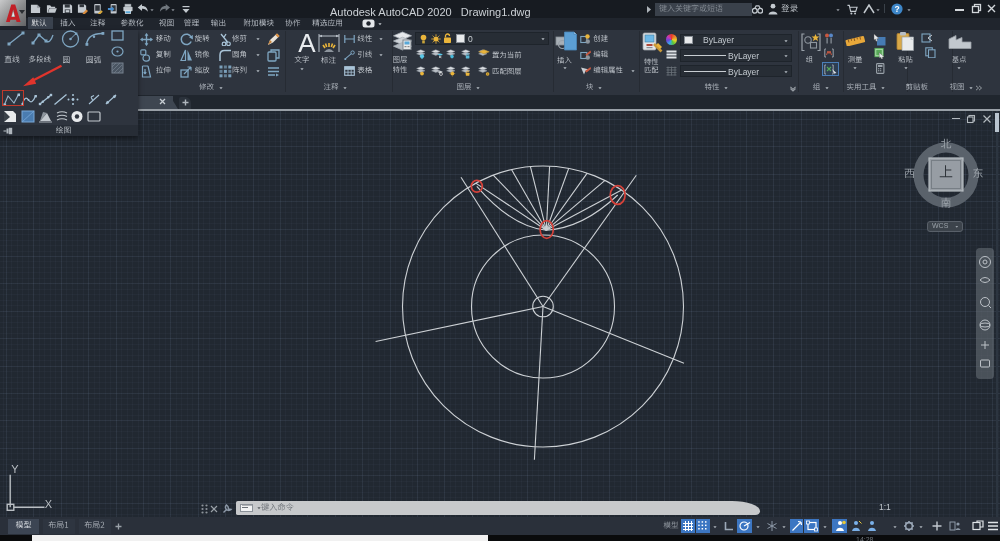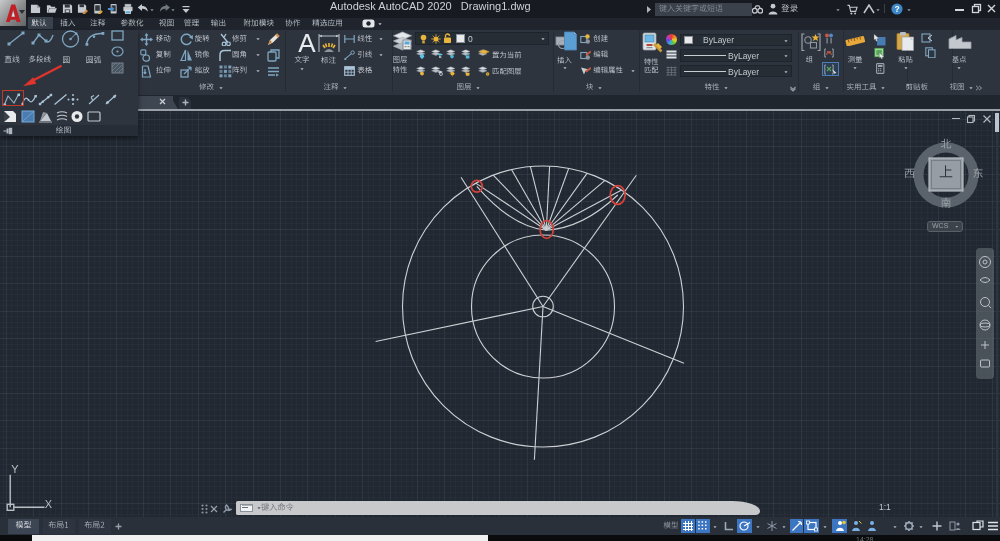--- a/index.html
+++ b/index.html
@@ -61,21 +61,21 @@
     <svg style="position:absolute;left:158px;top:3px;" width="13" height="11" viewBox="0 0 12 12">
       <path d="M12 5 L7.3 1.2 V3.4 C3.8 3.2 1.3 5.5 1 9.5 C2.6 6.8 4.8 6 7.3 6.2 V8.8 Z" fill="#70777e"></path>
     </svg>
     <svg style="position:absolute;left:171.0px;top:7.571428571428571px" width="4" height="4" viewBox="0 0 10 10">
       <path d="M1 3 L9 3 L5 8 Z" fill="#8d939a"></path>
     </svg>
     <svg style="position:absolute;left:182px;top:6px;" width="8" height="7" viewBox="0 0 8 7">
       <rect x="0.5" y="0" width="7" height="1.2" fill="#c3c9cf"></rect>
       <path d="M0.5 3 L7.5 3 L4 7 Z" fill="#c3c9cf"></path>
     </svg>
-    <div style="position:absolute;left:330px;top:0;width:340px;font:11px 'Liberation Sans',sans-serif;color:#ccd1d6;">Autodesk AutoCAD 2020&nbsp;&nbsp;&nbsp;Drawing1.dwg</div>
+    <div style="position:absolute;left:330px;top:6px;width:340px;font:11px 'Liberation Sans',sans-serif;color:#ccd1d6;">Autodesk AutoCAD 2020&nbsp;&nbsp;&nbsp;Drawing1.dwg</div>
     <svg style="position:absolute;left:646px;top:6px" width="6" height="7" viewBox="0 0 6 7">
       <path d="M1 0 L5 3.5 L1 7 Z" fill="#aeb4ba"></path>
     </svg>
     <div style="position:absolute;left:655px;top:2.5px;width:97px;height:13px;background:#3a414b;"></div>
     <svg style="position:absolute;left:752px;top:4px;" width="11" height="10" viewBox="0 0 12 10">
       <circle cx="3" cy="7" r="2.6" fill="none" stroke="#c3c9cf" stroke-width="1.4"></circle>
       <circle cx="9" cy="7" r="2.6" fill="none" stroke="#c3c9cf" stroke-width="1.4"></circle>
       <path d="M3 4.5 L4.5 1.5 L7.5 1.5 L9 4.5" fill="none" stroke="#c3c9cf" stroke-width="1.3"></path>
     </svg>
     <svg style="position:absolute;left:768px;top:3px;" width="10" height="12" viewBox="0 0 10 12">

